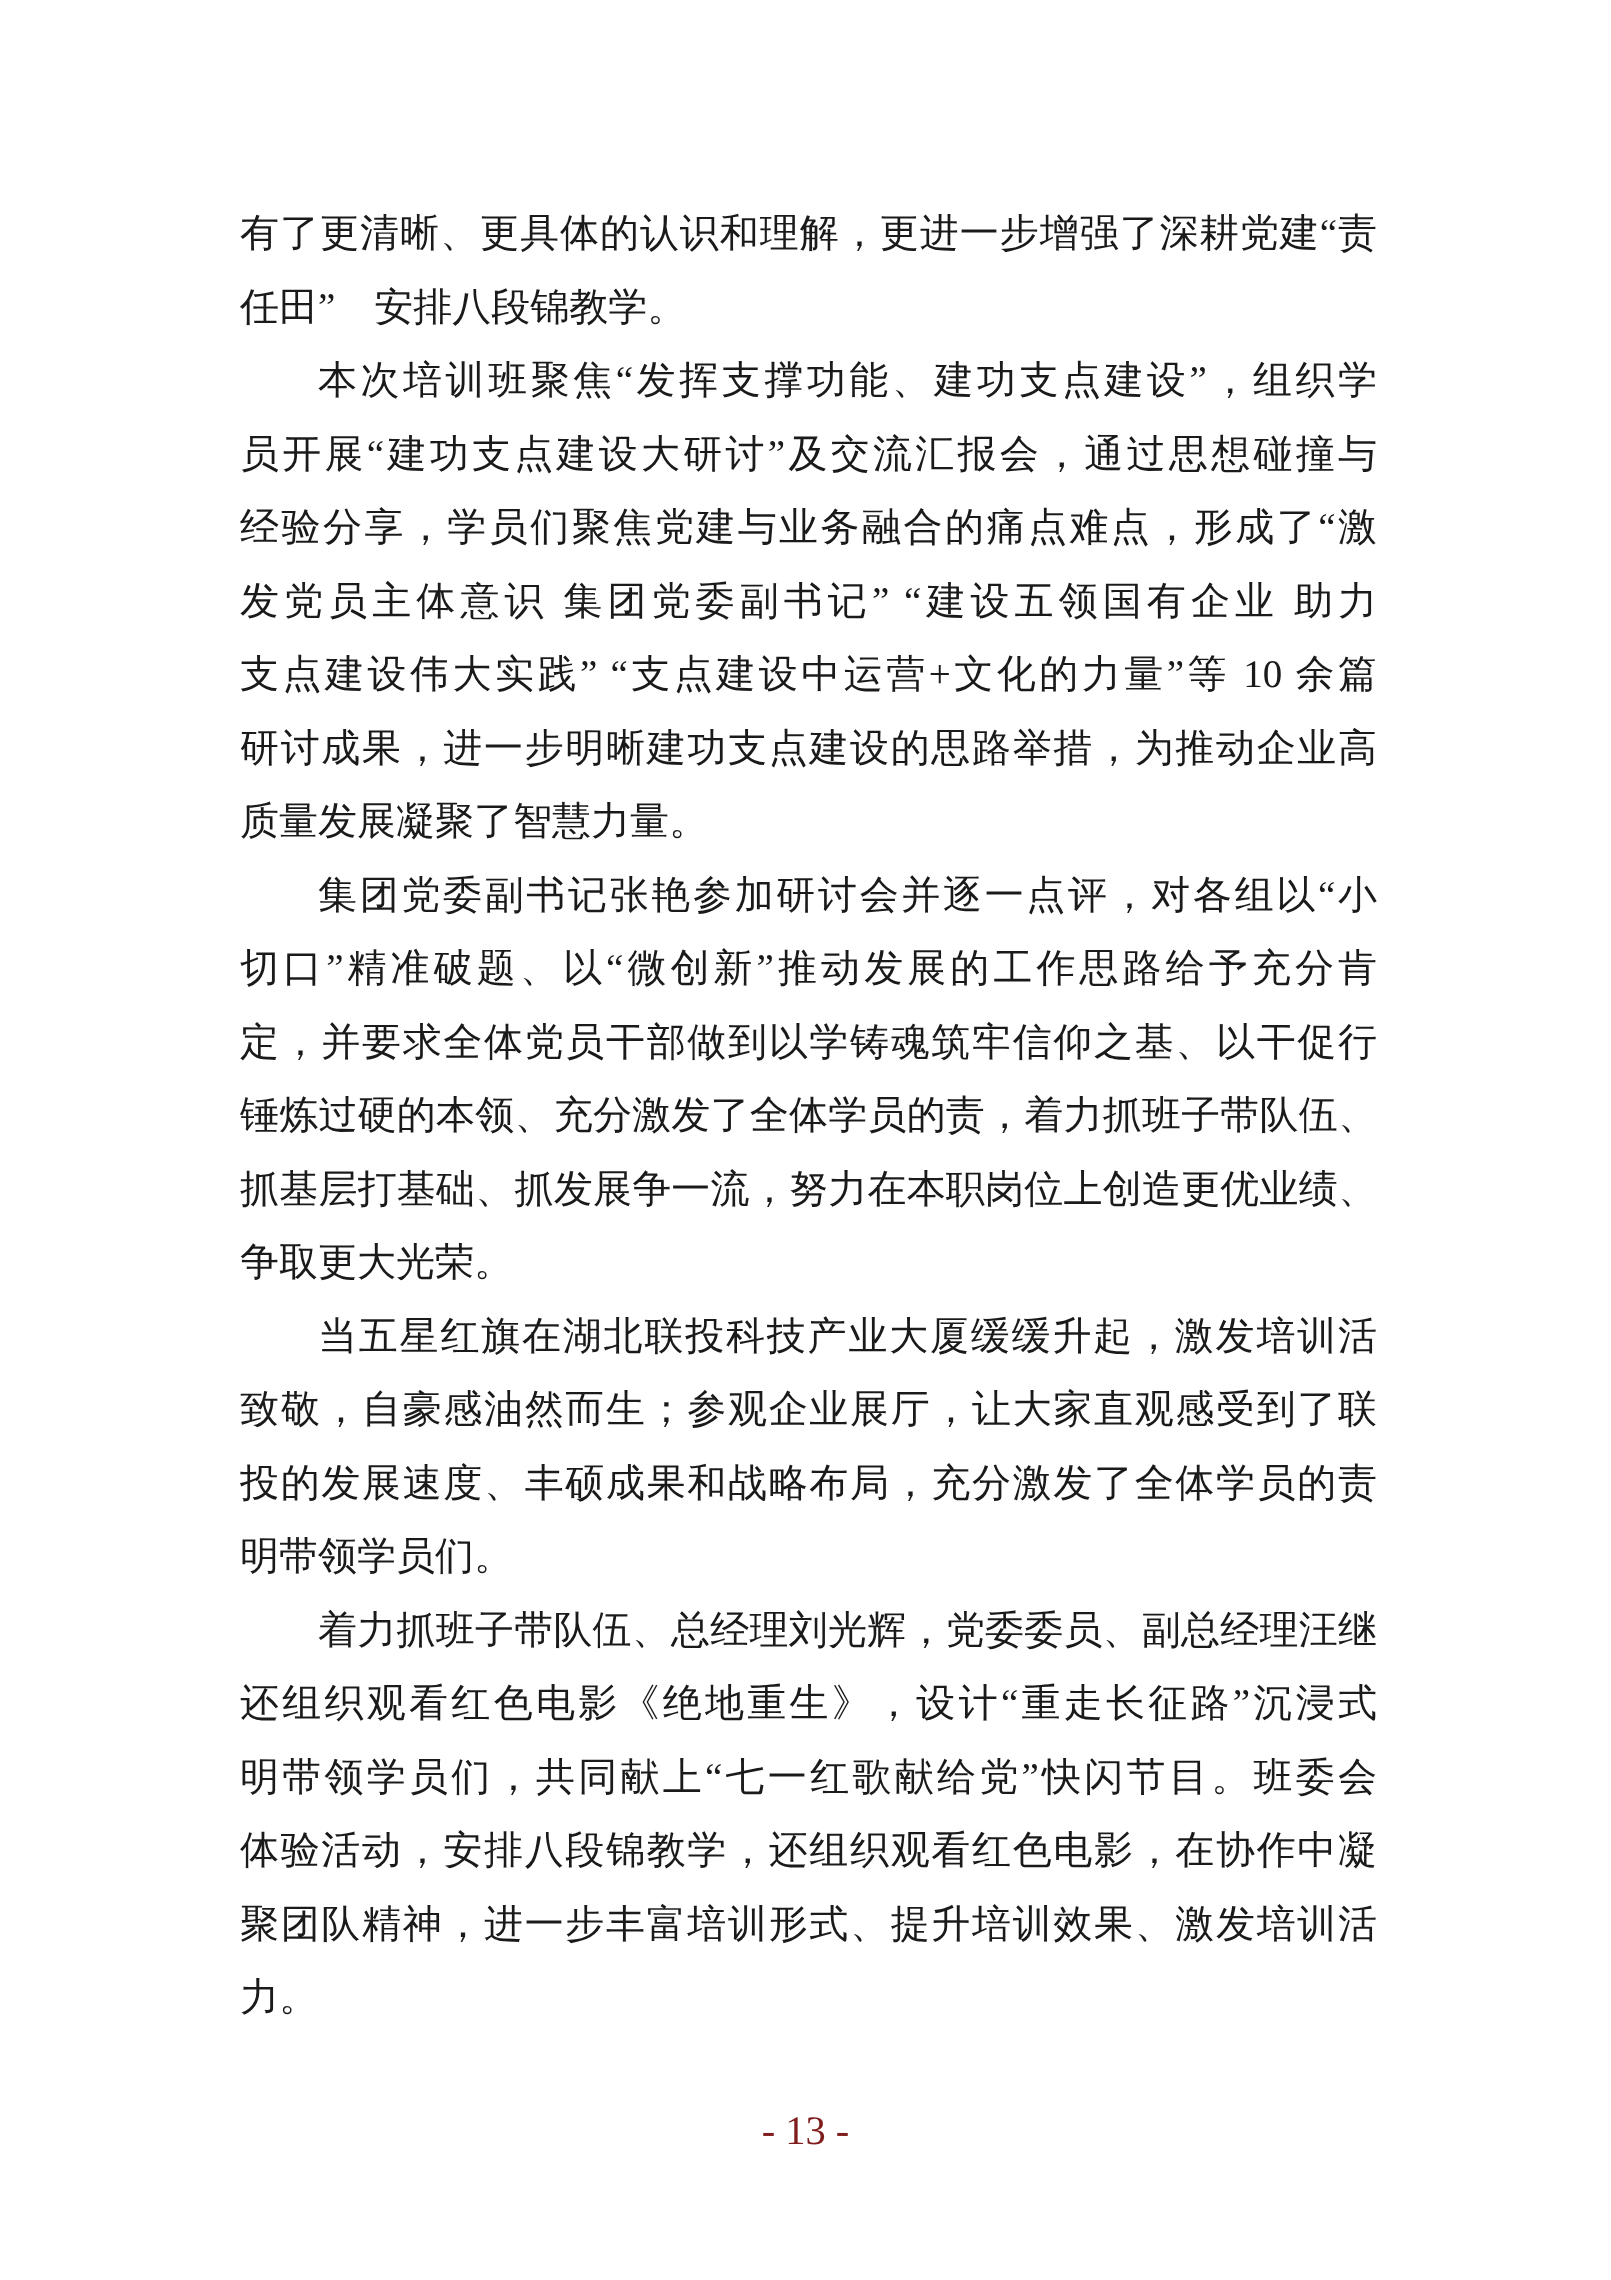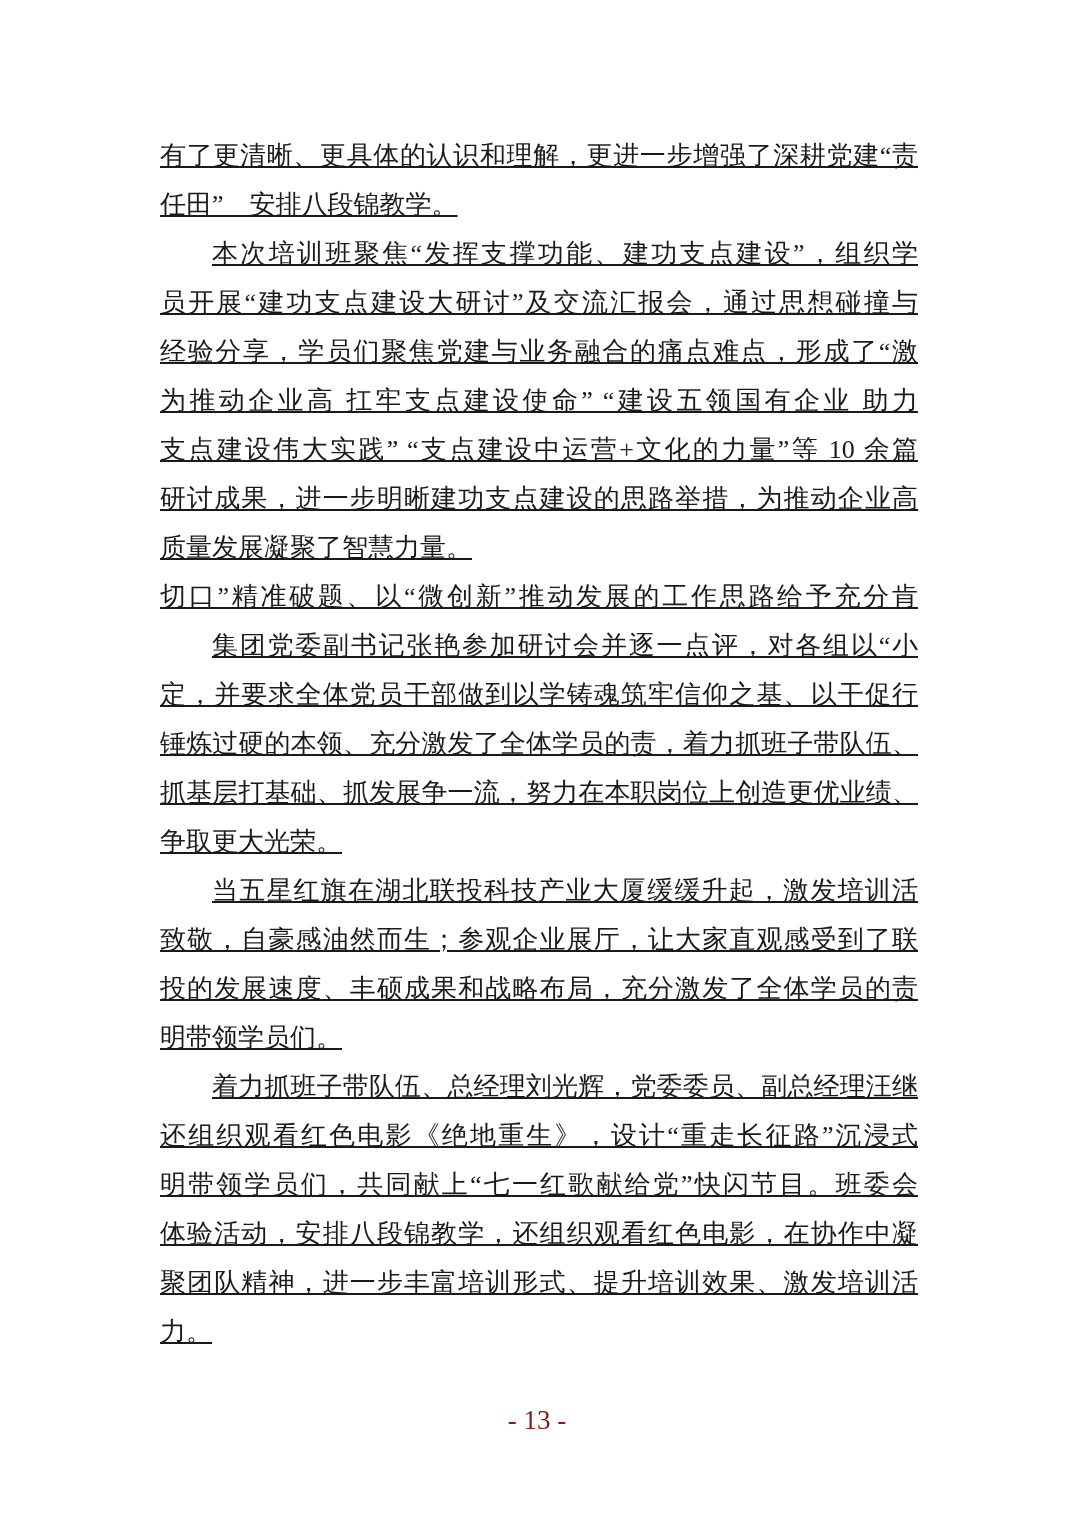--- a/index.html
+++ b/index.html
@@ -15,21 +15,21 @@
     color: #1a1a1a;
     font-family: "Liberation Serif", "DejaVu Serif", serif;
     overflow: hidden;
   }
   .content {
     position: absolute;
     left: 160px;
     top: 131px;
     width: 758px;
   }
-  .para { margin: 0; padding: 0; text-decoration: underline; }
+  .para { margin: 0; padding: 0; }
   .ln {
     font-size: 26px;
     line-height: 49px;
     height: 49px;
     text-align: justify;
     text-align-last: justify;
     letter-spacing: 0;
     white-space: normal;
     overflow: visible;
   }
@@ -54,29 +54,29 @@
 
     <div class="para">
       <div class="ln">有了更清晰、更具体的认识和理解，更进一步增强了深耕党建“责</div>
       <div class="ln end">任田”　安排八段锦教学。</div>
     </div>
 
     <div class="para">
       <div class="ln first">本次培训班聚焦“发挥支撑功能、建功支点建设”，组织学</div>
       <div class="ln">员开展“建功支点建设大研讨”及交流汇报会，通过思想碰撞与</div>
       <div class="ln">经验分享，学员们聚焦党建与业务融合的痛点难点，形成了“激</div>
-      <div class="ln">为推动企业高 扛牢支点建设使命” “建设五领国有企业 助力</div>
+      <div class="ln">发党员主体意识 集团党委副书记” “建设五领国有企业 助力</div>
       <div class="ln">支点建设伟大实践” “支点建设中运营+文化的力量”等 10 余篇</div>
       <div class="ln">研讨成果，进一步明晰建功支点建设的思路举措，为推动企业高</div>
       <div class="ln end">质量发展凝聚了智慧力量。</div>
     </div>
 
     <div class="para">
+      <div class="ln first">集团党委副书记张艳参加研讨会并逐一点评，对各组以“小</div>
       <div class="ln">切口”精准破题、以“微创新”推动发展的工作思路给予充分肯</div>
-      <div class="ln first">集团党委副书记张艳参加研讨会并逐一点评，对各组以“小</div>
       <div class="ln">定，并要求全体党员干部做到以学铸魂筑牢信仰之基、以干促行</div>
       <div class="ln">锤炼过硬的本领、充分激发了全体学员的责，着力抓班子带队伍、</div>
       <div class="ln">抓基层打基础、抓发展争一流，努力在本职岗位上创造更优业绩、</div>
       <div class="ln end">争取更大光荣。</div>
     </div>
 
     <div class="para">
       <div class="ln first">当五星红旗在湖北联投科技产业大厦缓缓升起，激发培训活</div>
       <div class="ln">致敬，自豪感油然而生；参观企业展厅，让大家直观感受到了联</div>
       <div class="ln">投的发展速度、丰硕成果和战略布局，充分激发了全体学员的责</div>

